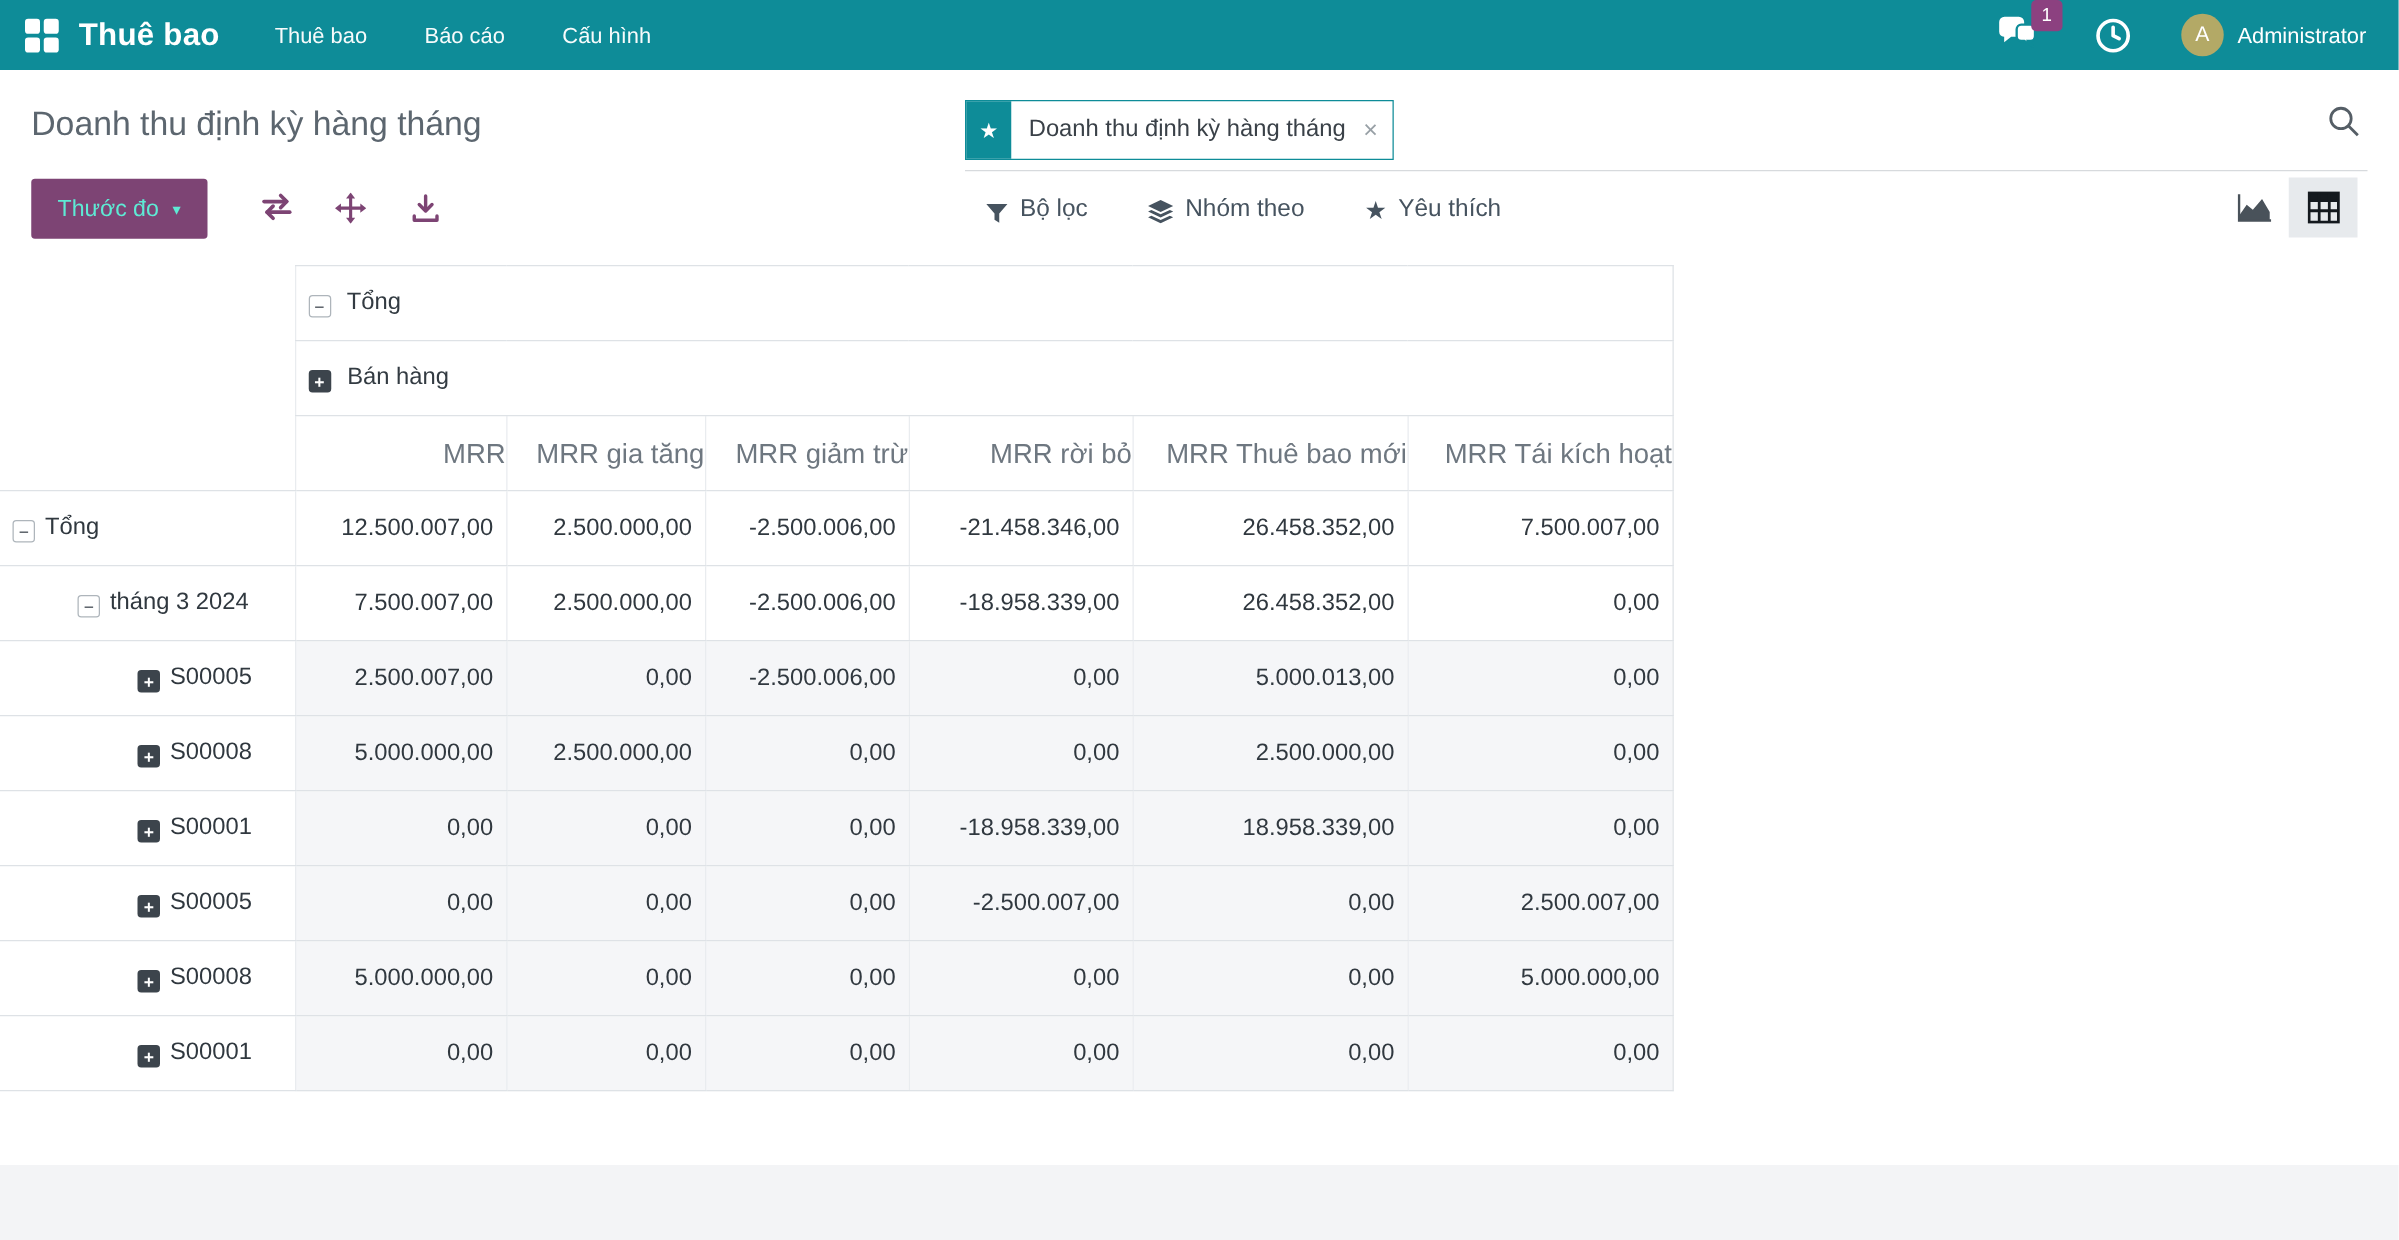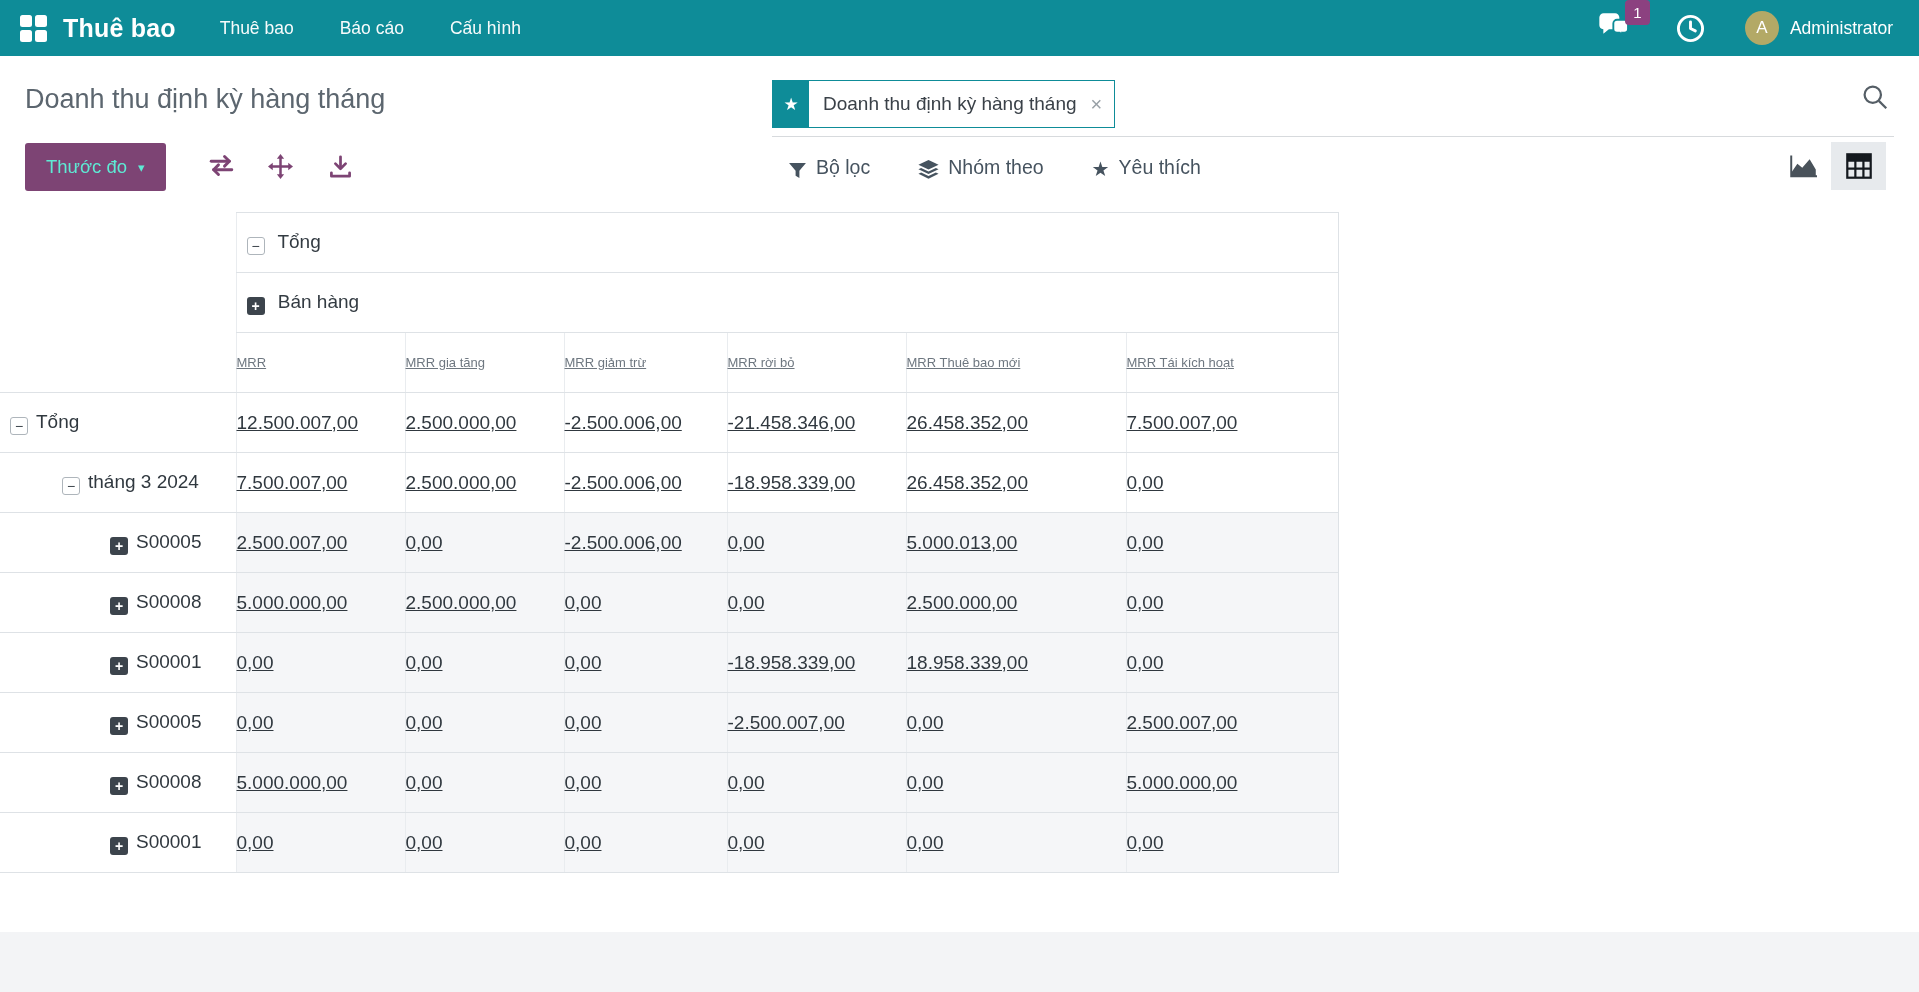--- a/index.html
+++ b/index.html
@@ -63,27 +63,27 @@
   
   .pivot{position:absolute;left:0;top:212px;}
   table{border-collapse:collapse;table-layout:fixed;width:1338px;font-size:19px;color:var(--text);}
   col.c0{width:236px}col.c1{width:169px}col.c2{width:159px}col.c3{width:163px}
   col.c4{width:179px}col.c5{width:220px}col.c6{width:212px}
   th,td{height:60px;padding:0;font-weight:normal;}
   th.grp{text-align:left;padding-left:10px;font-size:19px;color:#333b42;
     border-bottom:1px solid var(--border);border-left:1px solid var(--borderlight);
     border-right:1px solid var(--border);cursor:pointer;}
   tr.h1 th.grp{border-top:1px solid var(--border);}
-  th.measure{color:var(--gray);font-size:13px;text-align:left;
-    border-left:1px solid var(--borderlight);border-bottom:1px solid var(--border);cursor:pointer;text-decoration:underline;}
+  th.measure{color:var(--gray);font-size:22px;text-align:right;
+    border-left:1px solid var(--borderlight);border-bottom:1px solid var(--border);cursor:pointer;}
   th.measure:last-child{border-right:1px solid var(--border);margin-left:28px;}
   th.mh-empty{border-bottom:1px solid var(--border);}
   tbody th.rl{text-align:left;border-bottom:1px solid var(--border);cursor:pointer;white-space:nowrap;}
-  td.val{padding-right:10px;border-left:1px solid var(--borderlight);
-    border-bottom:1px solid var(--border);text-decoration:underline;}
+  td.val{text-align:right;padding-right:10px;border-left:1px solid var(--borderlight);
+    border-bottom:1px solid var(--border);}
   td.val:last-child{border-right:1px solid var(--border);}
   tr.leaf td.val{background:var(--leafbg);}
   tr.lvl0 th.rl{padding-left:10px;}
   tr.lvl1 th.rl{padding-left:62px;}
   tr.lvl2 th.rl{padding-left:110px;}
   .tgl{display:inline-flex;width:18px;height:18px;border-radius:3px;align-items:center;justify-content:center;
     margin-right:8px;font-size:14px;vertical-align:-3px;cursor:pointer;}
   .tgl.minus{border:1px solid #aeb5bb;color:#3c444c;background:#fff;}
   .tgl.plus{background:#3c444c;color:#fff;font-weight:bold;}
   .below-area{position:absolute;left:0;top:932px;width:1919px;height:60px;background:var(--belowbg);}

